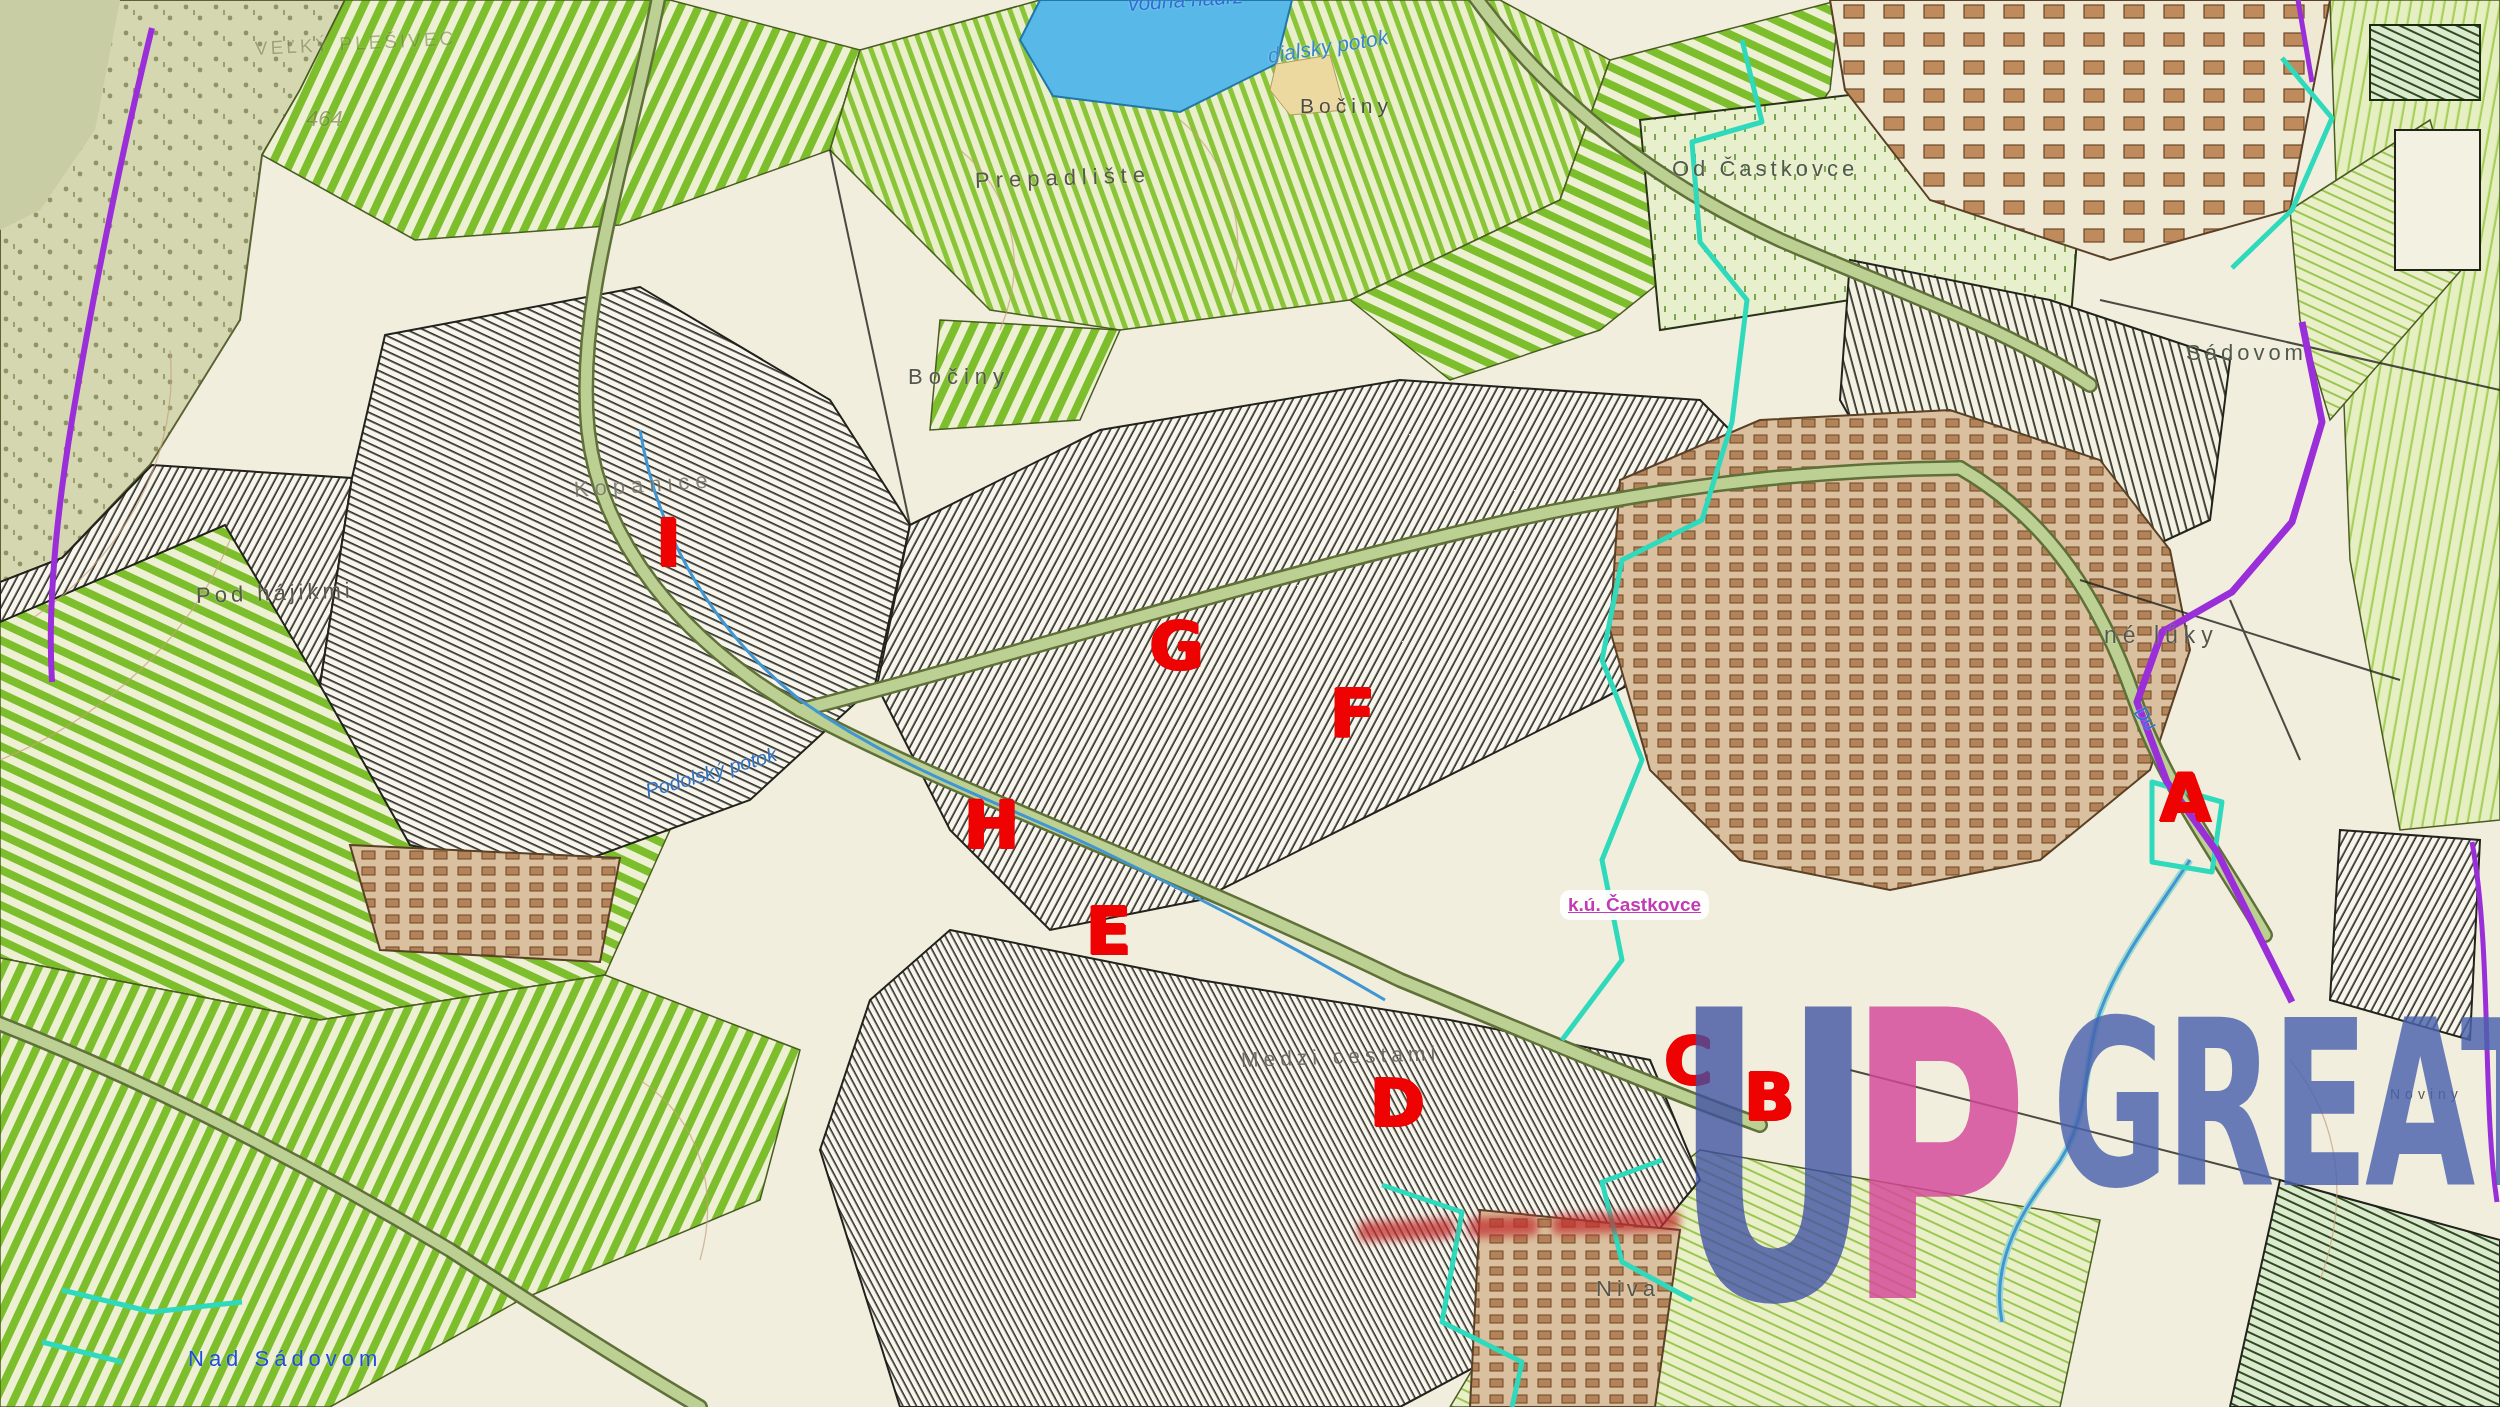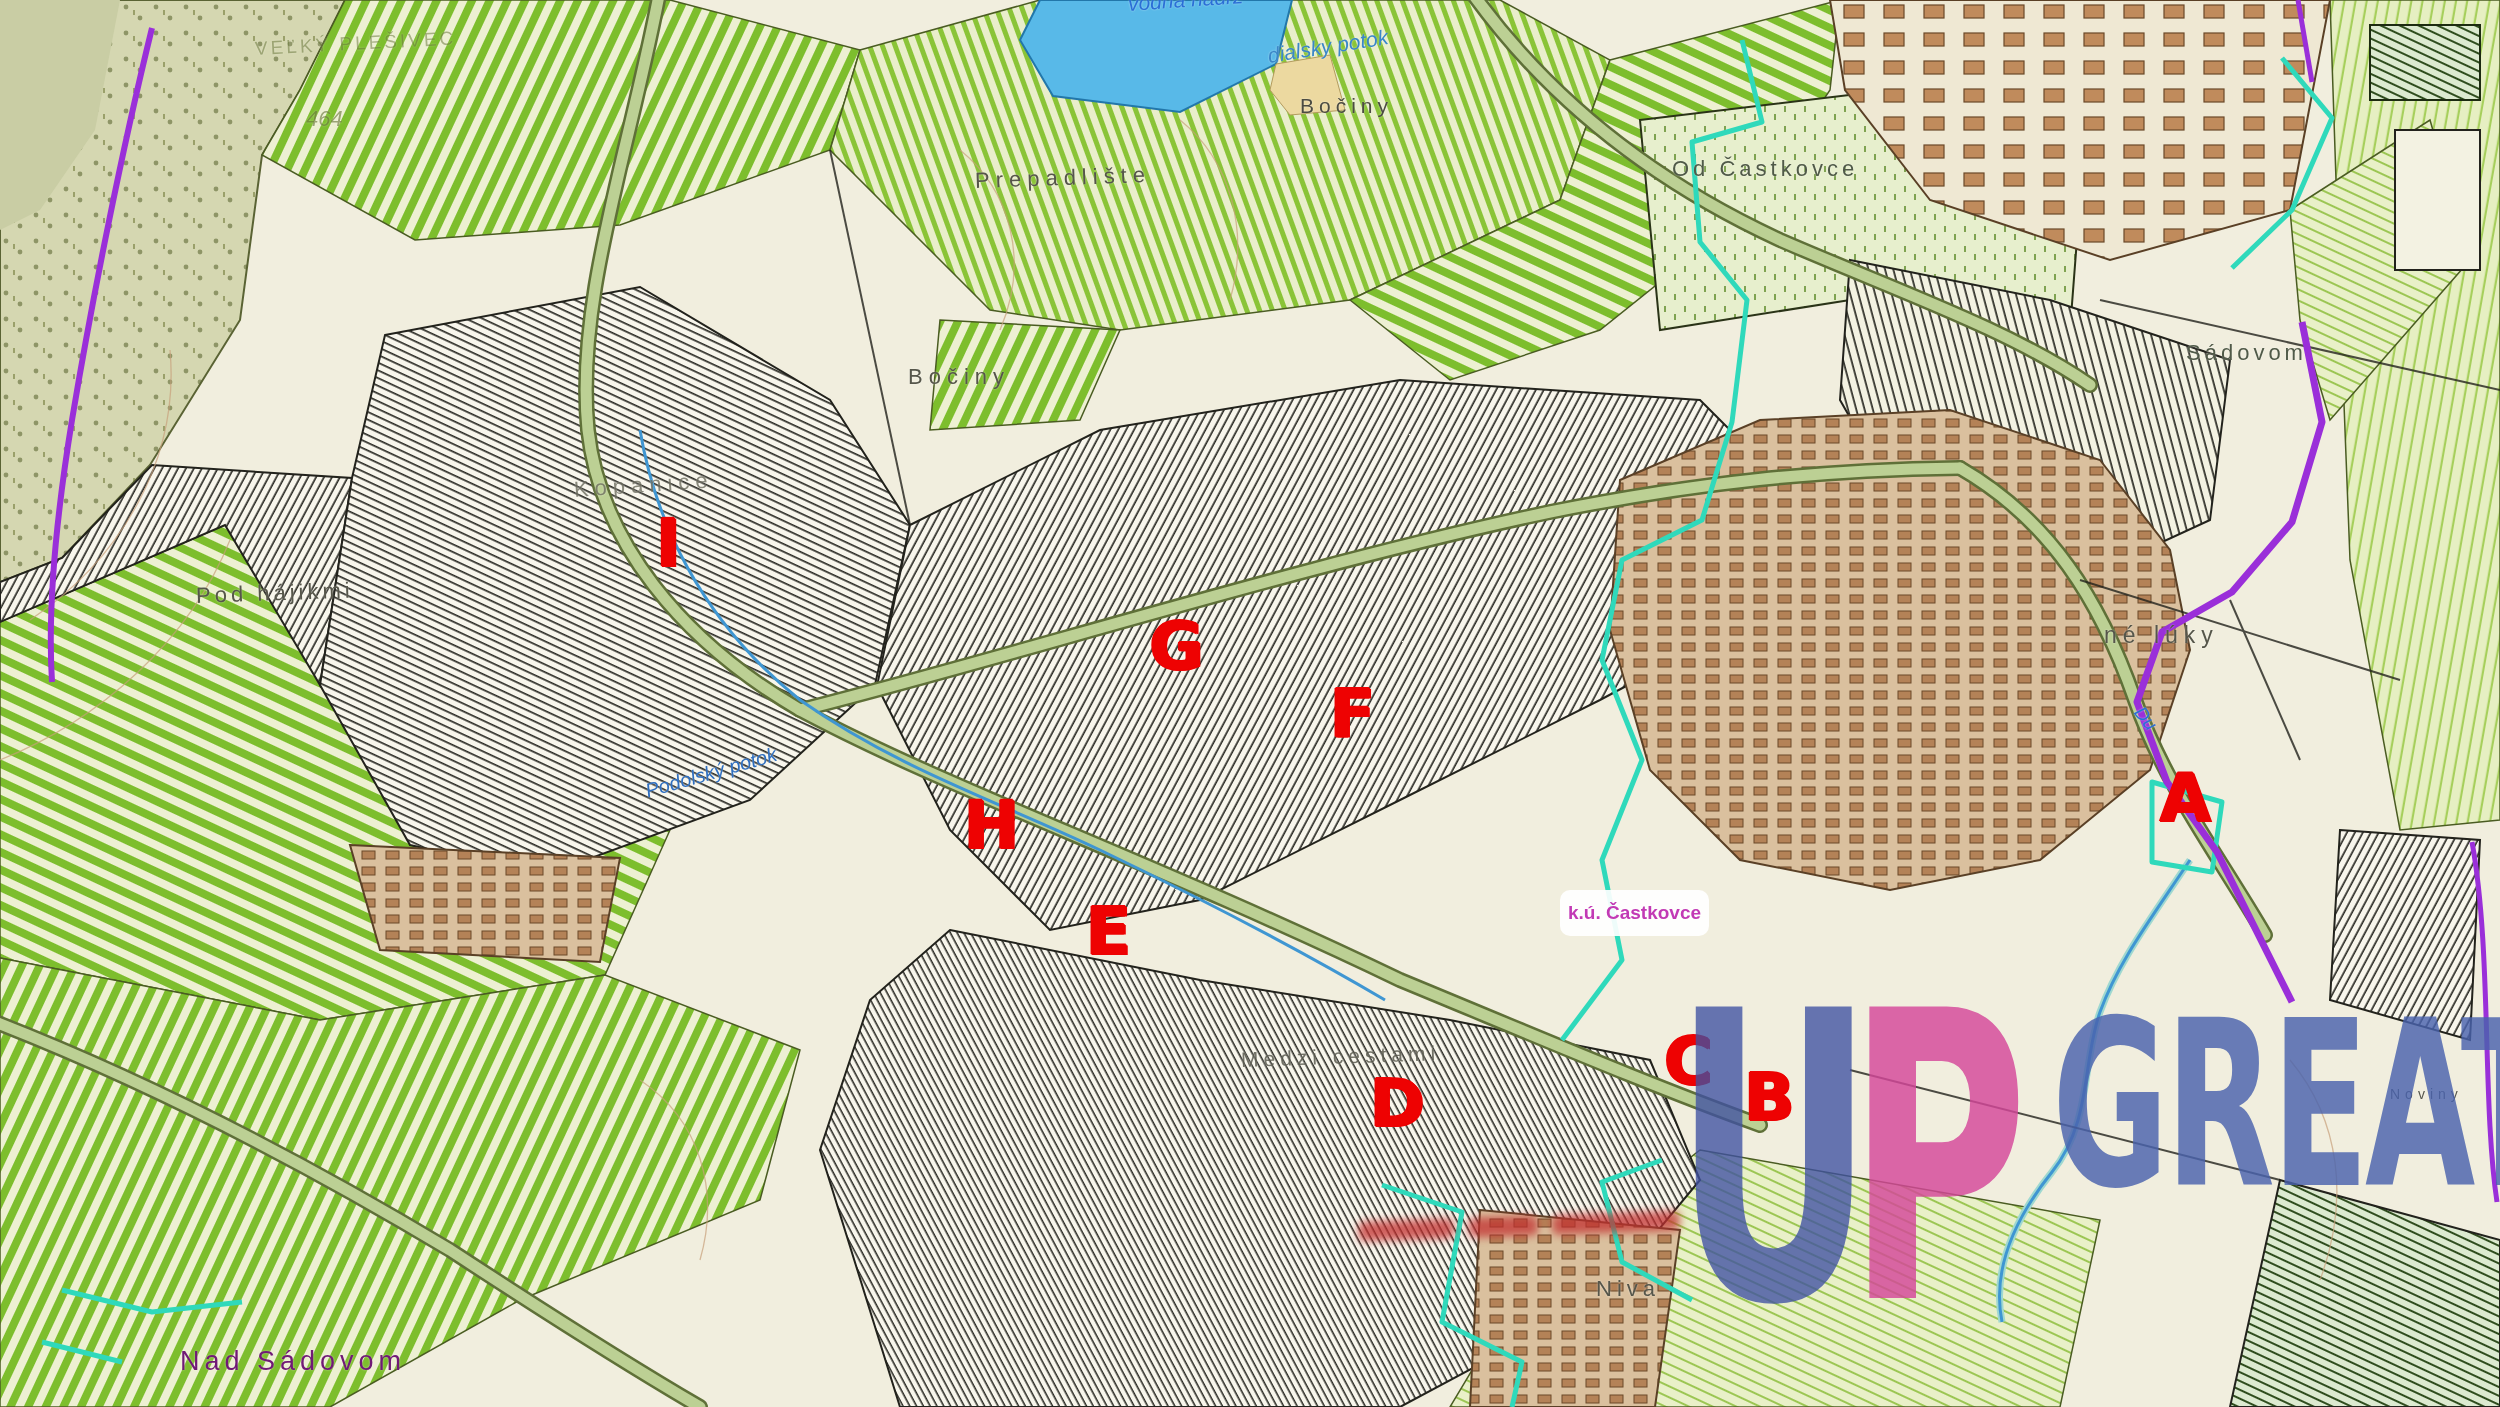--- a/index.html
+++ b/index.html
@@ -2,22 +2,22 @@
 <html><head>
 <meta charset="utf-8">
 <style>
   html,body{margin:0;padding:0;background:#e8e6d8;}
   .stage{position:relative;width:2500px;height:1407px;overflow:hidden;
          font-family:"Liberation Sans","DejaVu Sans",sans-serif;}
   .stage svg.base{position:absolute;left:0;top:0;}
   .overlay{position:absolute;left:0;top:0;width:100%;height:100%;pointer-events:none;}
   .map-label{position:absolute;white-space:nowrap;transform-origin:left center;
              text-shadow:0 0 2px rgba(255,255,255,.55);}
-  .map-label.pill{background:rgba(255,255,255,.92);padding:12px 8px;border-radius:10px;
-                  font-weight:bold;text-shadow:none;}
+  .map-label.pill{background:rgba(255,255,255,.92);padding:4px 8px;border-radius:10px;
+                  font-weight:bold;text-shadow:none;text-decoration:underline;}
   .red-marker{position:absolute;font-family:"DejaVu Sans","Liberation Sans",sans-serif;
               font-weight:bold;color:#ee0202;transform:translate(-50%,-50%);
               text-shadow:1px 0 0 #ee0202,-1px 0 0 #ee0202,0 1px 0 #ee0202,0 -1px 0 #ee0202,2px 1px 0 #ee0202;
               line-height:1;}
   .stamp{position:absolute;left:1358px;top:1216px;display:flex;gap:14px;
          transform:rotate(-2deg);filter:blur(4px);opacity:.75;}
   .stamp span{display:block;height:20px;border-radius:6px;background:#c23030;}
   .stamp span:nth-child(1){width:96px;}
   .stamp span:nth-child(2){width:70px;}
   .stamp span:nth-child(3){width:128px;}
@@ -208,21 +208,21 @@
       <span class="map-label" style="left: 908px; top: 364px; font-size: 22px; color: rgb(86, 86, 74); letter-spacing: 6px;">Bočiny</span>
       <span class="map-label" style="left: 574px; top: 477px; font-size: 22px; color: rgb(110, 110, 96); letter-spacing: 6px; opacity: 0.8; transform: rotate(-4deg);">Kopanice</span>
       <span class="map-label" style="left: 196px; top: 583px; font-size: 22px; color: rgb(86, 86, 74); letter-spacing: 4px; transform: rotate(-2deg);">Pod hájikmi</span>
       <span class="map-label" style="left: 2104px; top: 610px; font-size: 23px; color: rgb(86, 86, 74); letter-spacing: 6px; margin-top: 12px;">né lúky</span>
       <span class="map-label" style="left: 2138px; top: 698px; font-size: 19px; color: rgb(42, 111, 214); font-style: italic; transform: rotate(52deg);">Du</span>
       <span class="map-label" style="left: 646px; top: 780px; font-size: 20px; color: rgb(47, 111, 192); font-style: italic; transform: rotate(-16deg);">Podolský potok</span>
       <span class="map-label pill" style="left: 1560px; top: 890px; font-size: 19px; color: rgb(194, 58, 181);">k.ú. Častkovce</span>
       <span class="map-label" style="left: 1241px; top: 1048px; font-size: 21px; color: rgb(92, 92, 80); letter-spacing: 5px; opacity: 0.85; transform: rotate(-2deg);">Medzi cestami</span>
       <span class="map-label" style="left: 2390px; top: 1086px; font-size: 14px; color: rgb(86, 86, 74); letter-spacing: 5px;">Noviny</span>
       <span class="map-label" style="left: 1596px; top: 1276px; font-size: 22px; color: rgb(86, 86, 74); letter-spacing: 5px;">Niva</span>
-      <span class="map-label" style="left: 180px; top: 1346px; font-size: 27px; color: #701a75; letter-spacing: 5px;">Nad Sádovom</span>
+      <span class="map-label" style="left: 188px; top: 1346px; font-size: 22px; color: #1d4ed8; letter-spacing: 5px;">Nad Sádovom</span>
     </div>
 
   <div class="stamp">
     <span></span>
     <span></span>
     <span></span>
   </div>
 
   <div class="overlay">
 

